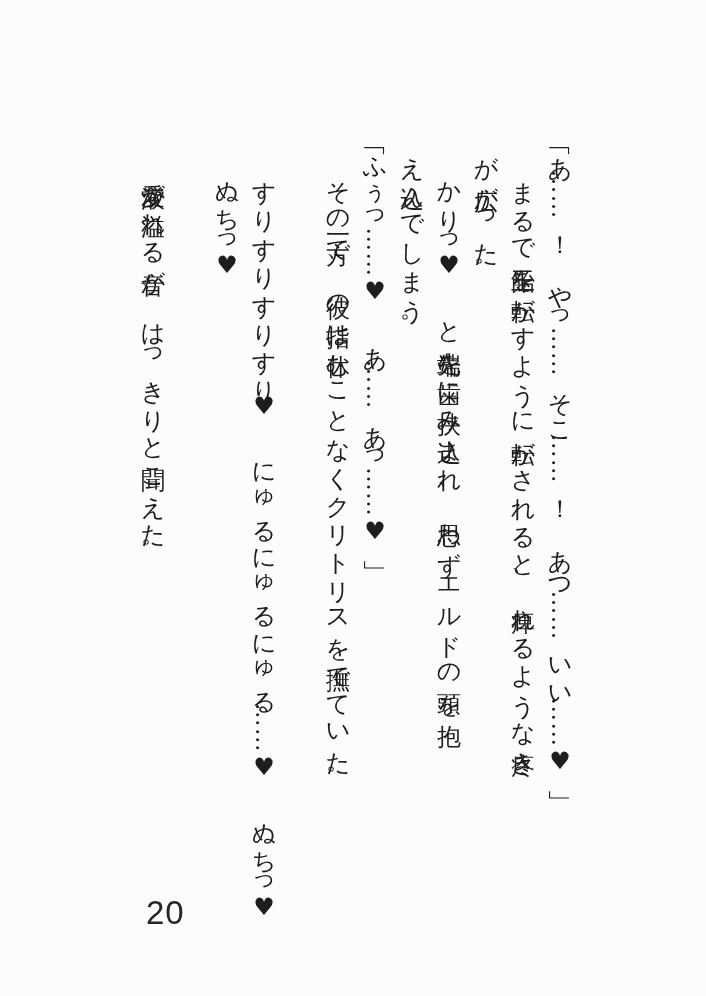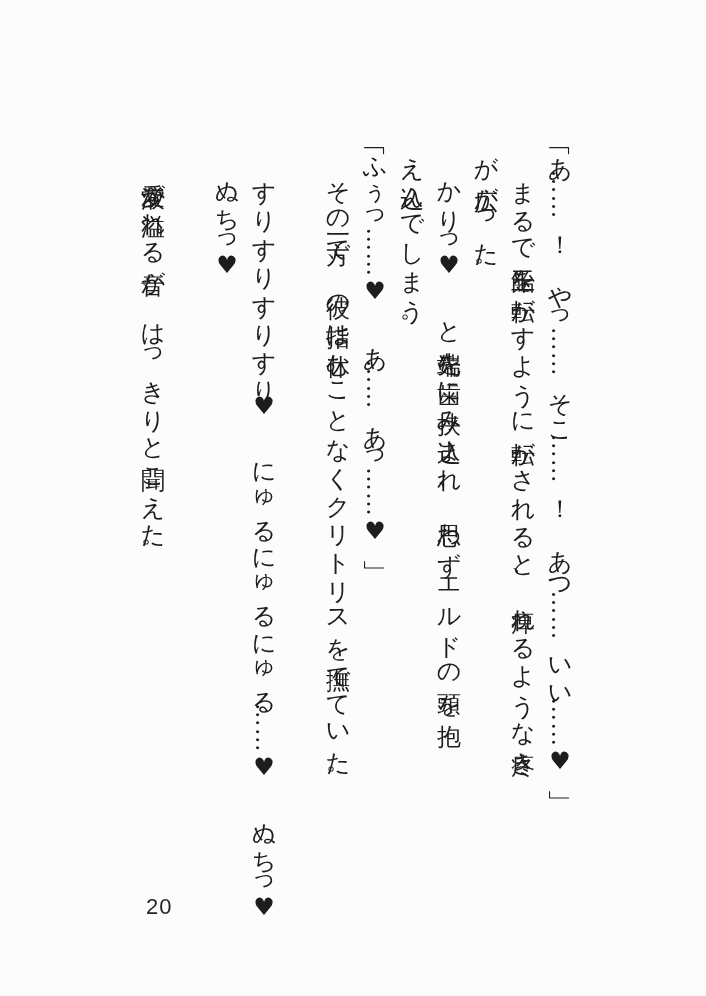--- a/index.html
+++ b/index.html
@@ -34,21 +34,21 @@
     line-height: 37px;
     height: 100%;
     white-space: pre;
   }
   .vline.blank { width: 37px; }
   .page-number {
     position: absolute;
     left: 146px;
     top: 894px;
     font-family: "Liberation Sans", "DejaVu Sans", sans-serif;
-    font-size: 22px;
+    font-size: 33px;
     letter-spacing: 1px;
     color: #262626;
   }
 </style>
 </head>
 <body>
 
 <div class="page">
   <div class="text-block" id="text-block">
       <div class="vline">「あ……！　やっ……そこ……！　あつ……いい……♥」</div>

